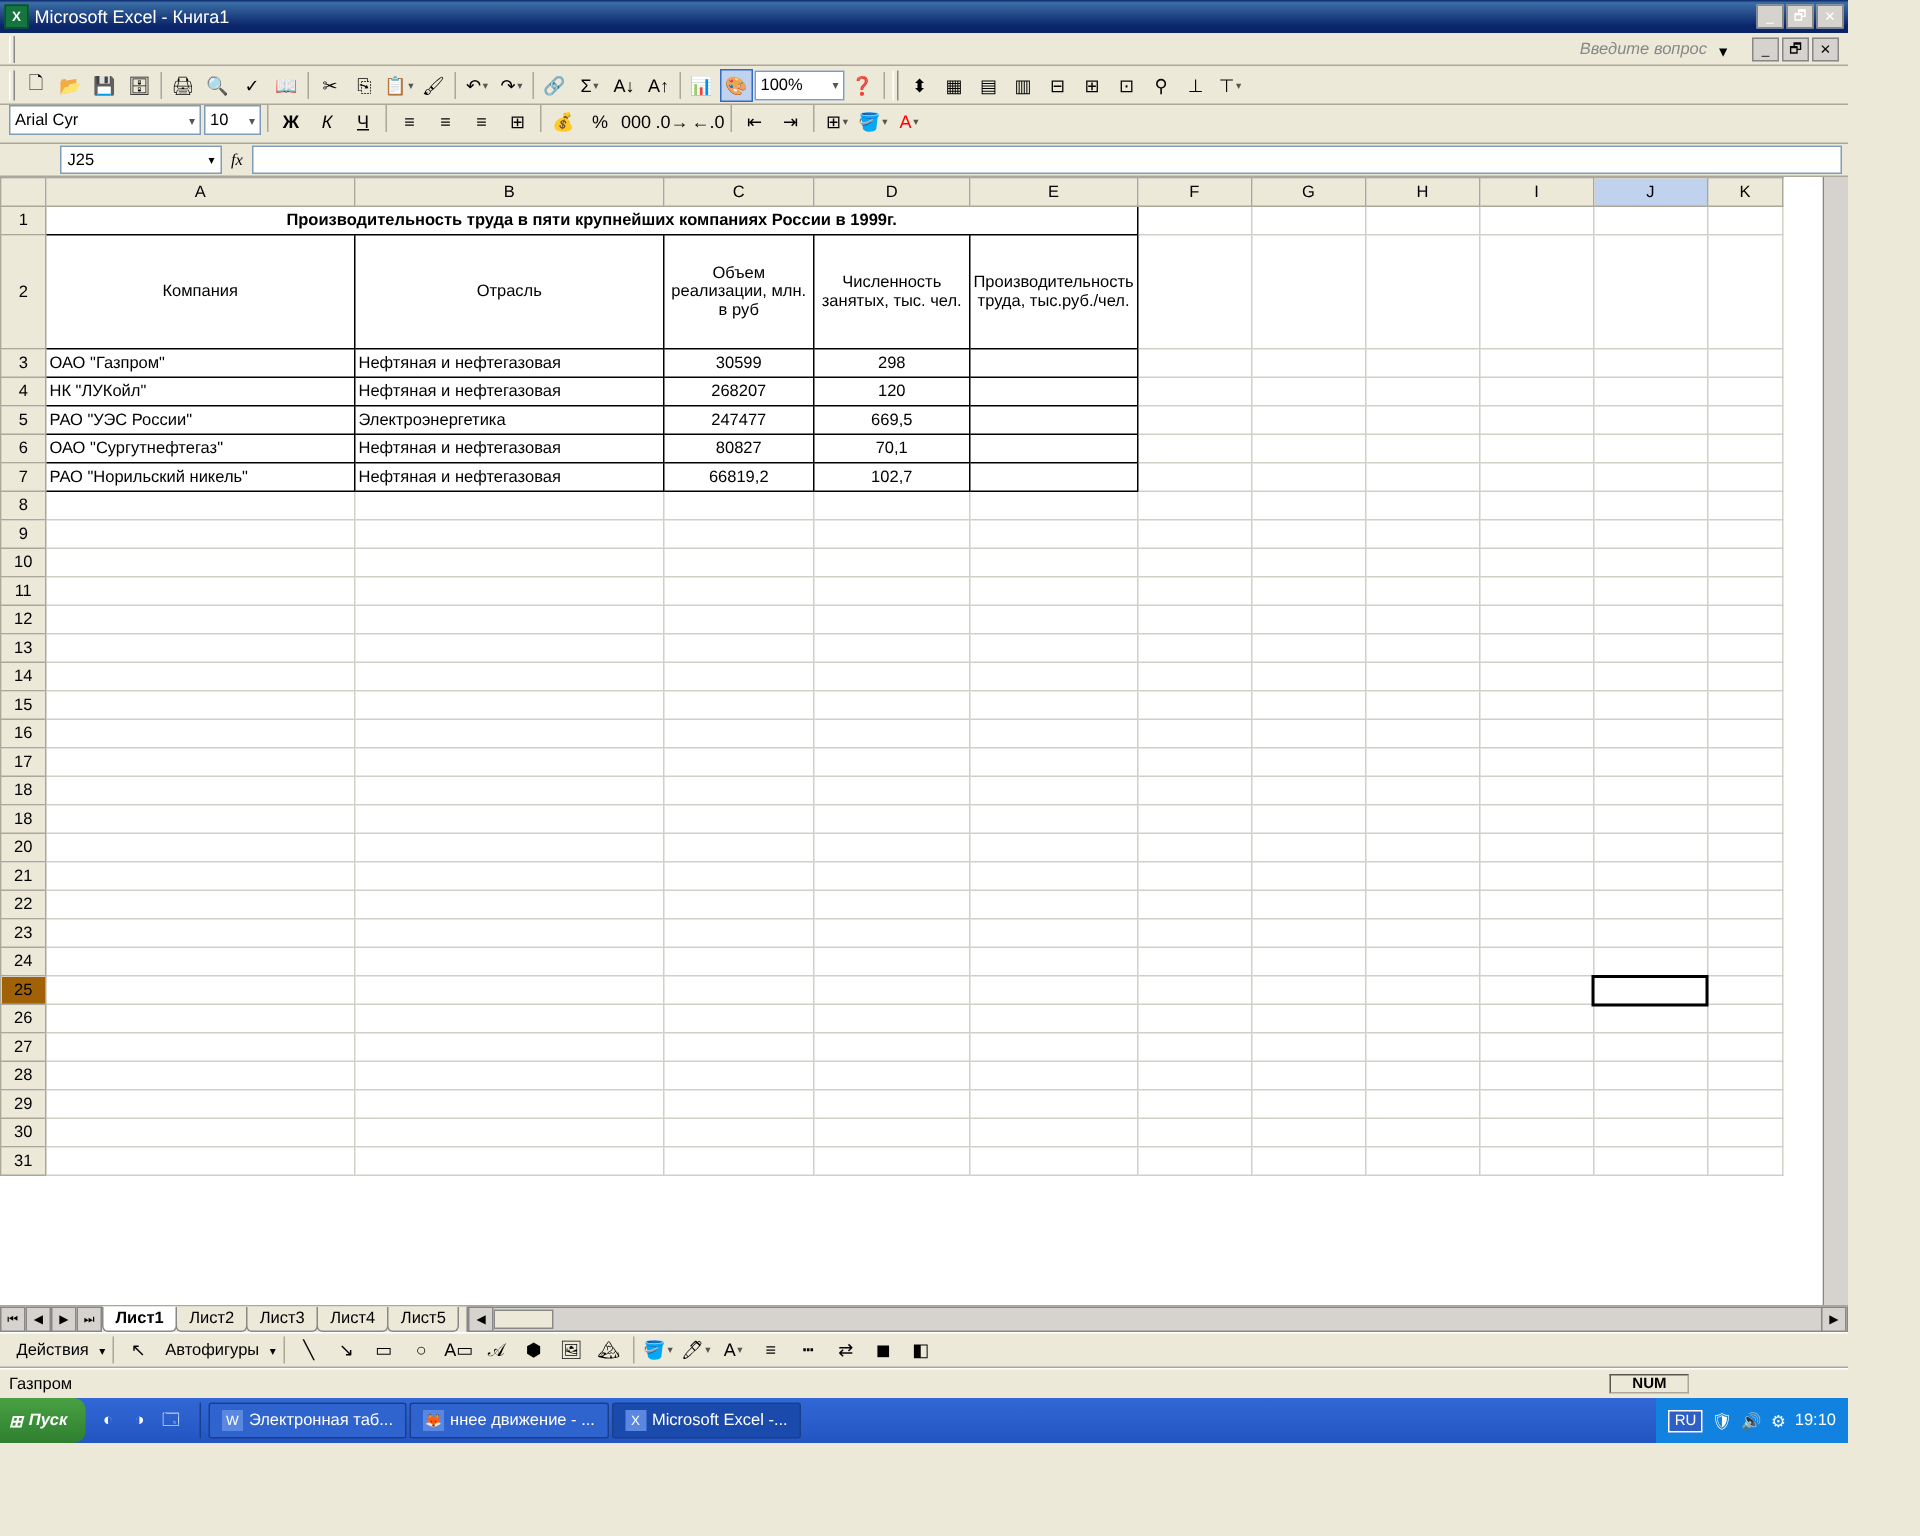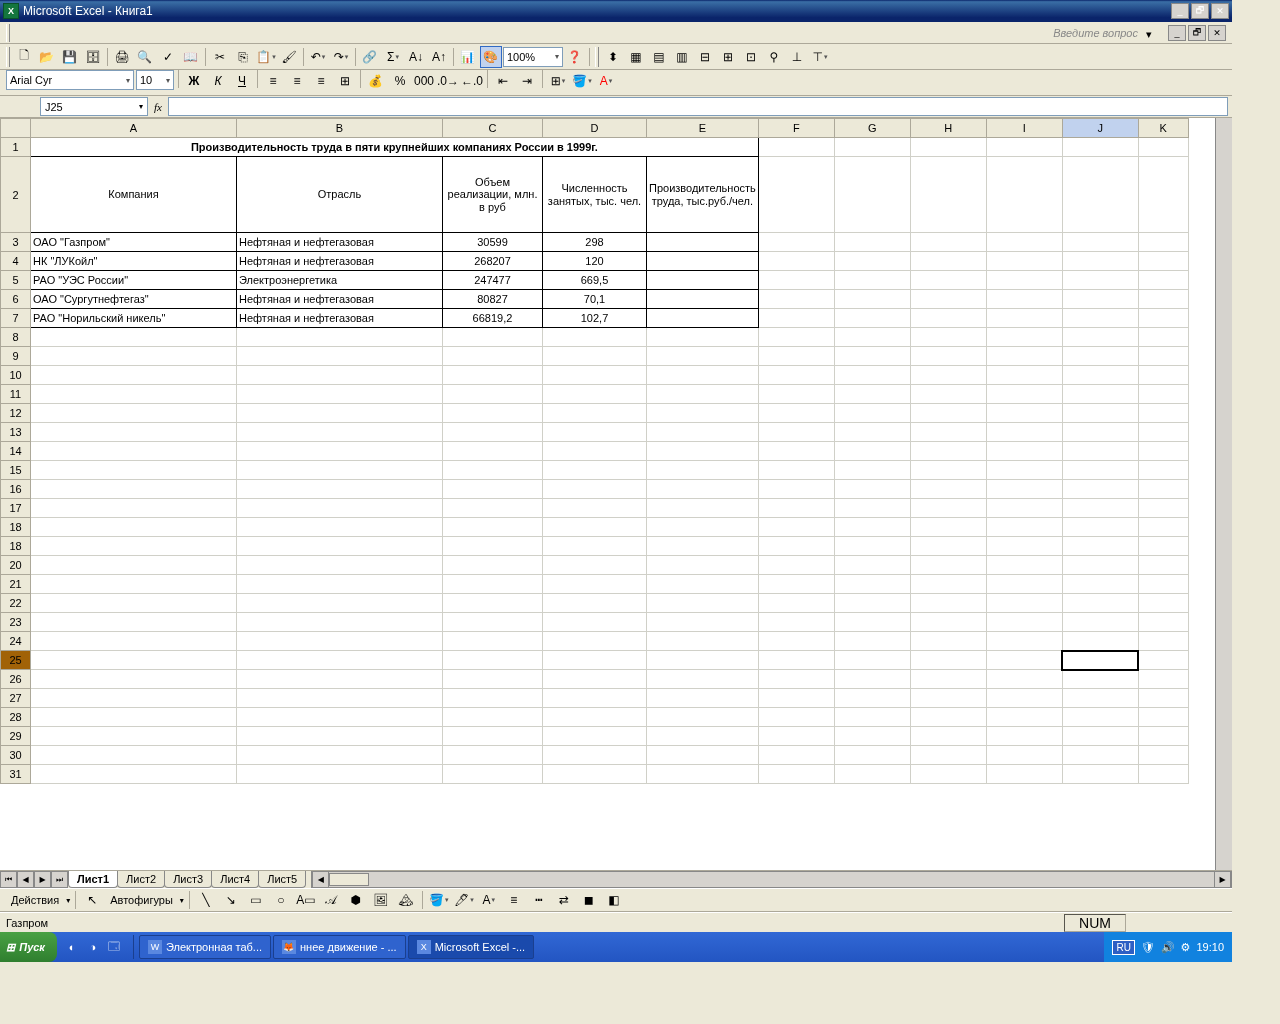--- a/index.html
+++ b/index.html
@@ -43,21 +43,21 @@
 .sheet-nav{ display:flex; height:17px;}
 .navbtn{ width:17px; height:17px; border:1px solid #888; background:#d6d3ce; display:flex; align-items:center; justify-content:center; font-size:8px;}
 .tabs{ display:flex; height:17px;text-align:right;}
 .tab{ padding:0 8px; border:1px solid #888; border-top:none; background:#ece9d8; font-size:11px; display:flex; align-items:center; border-radius:0 0 4px 4px; margin-right:-1px;}
 .tab.active{ background:#fff; font-weight:bold;}
 .hscroll{ flex:1; height:17px; background:#d6d3ce; border:1px solid #888; margin-left:6px; display:flex; align-items:center;}
 .hscroll .thumb{ width:40px; height:13px; background:#ece9d8; border:1px solid #888;}
 .drawbar{ height:24px; background:#ece9d8; display:flex; align-items:center; padding:0 4px; gap:3px; border-bottom:1px solid #aca899; border-top:1px solid #fff;}
 .drawbar .lbl{padding:0 4px;}
 .statusbar{height:20px; background:#ece9d8; display:flex; align-items:center; padding:0 6px; border-top:1px solid #fff;}
-.statusbar .num{ margin-left:auto; border:1px inset #aca899; padding:0 14px; font-size:14px; margin-right:100px;}
+.statusbar .num{ margin-left:auto; border:1px inset #aca899; padding:0 14px; font-size:10px; margin-right:100px;font-weight:bold;}
 .taskbar{ height:30px; background:linear-gradient(#3168d5,#2355c2); display:flex; align-items:center; padding:0; color:#fff; font-size:11px;}
 .startbtn{ height:30px; padding:0 12px 0 6px; background:linear-gradient(#49a143,#2f7f2f); display:flex; align-items:center; gap:4px; font-weight:bold; font-style:italic; border-radius:0 8px 8px 0;}
 .tb-item{ height:24px; padding:0 8px; margin:0 1px; background:#2f63ce; border:1px solid #1a3f8f; display:flex; align-items:center; gap:4px; max-width:160px; border-radius:2px;}
 .tb-item.active{ background:#1a4aac;}
 .tb-item .ico{width:14px;height:14px;background:#5a88e0;font-size:9px;display:flex;align-items:center;justify-content:center;}
 .tray{ margin-left:auto; background:#1182df; height:30px; display:flex; align-items:center; padding:0 8px; gap:6px;}
 .qlaunch{display:flex; gap:3px; padding:0 6px;}
 .ql{width:18px;height:18px;display:flex;align-items:center;justify-content:center;font-size:11px;}
 .vscroll{ width:17px; background:#d6d3ce; border-left:1px solid #888;}
 .b{font-weight:bold;} .i{font-style:italic;} .u{text-decoration:underline;}

